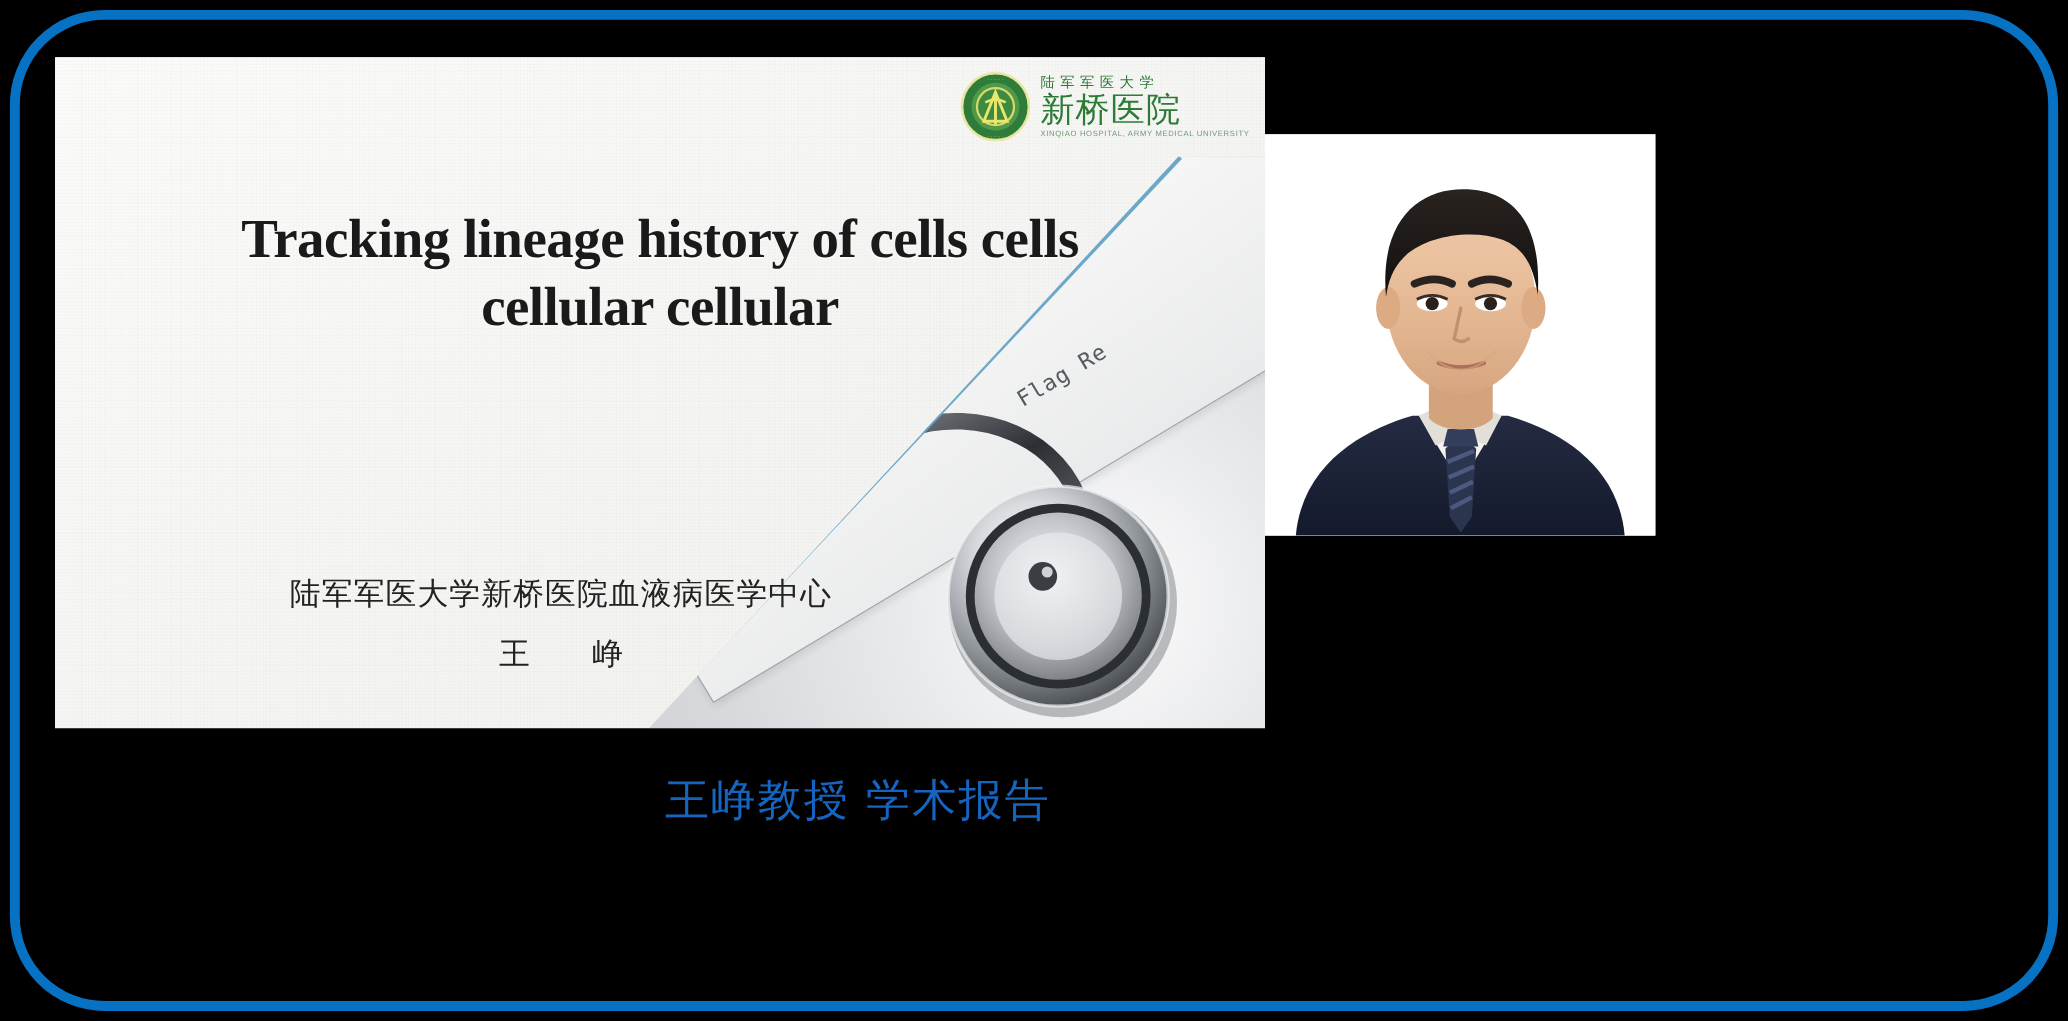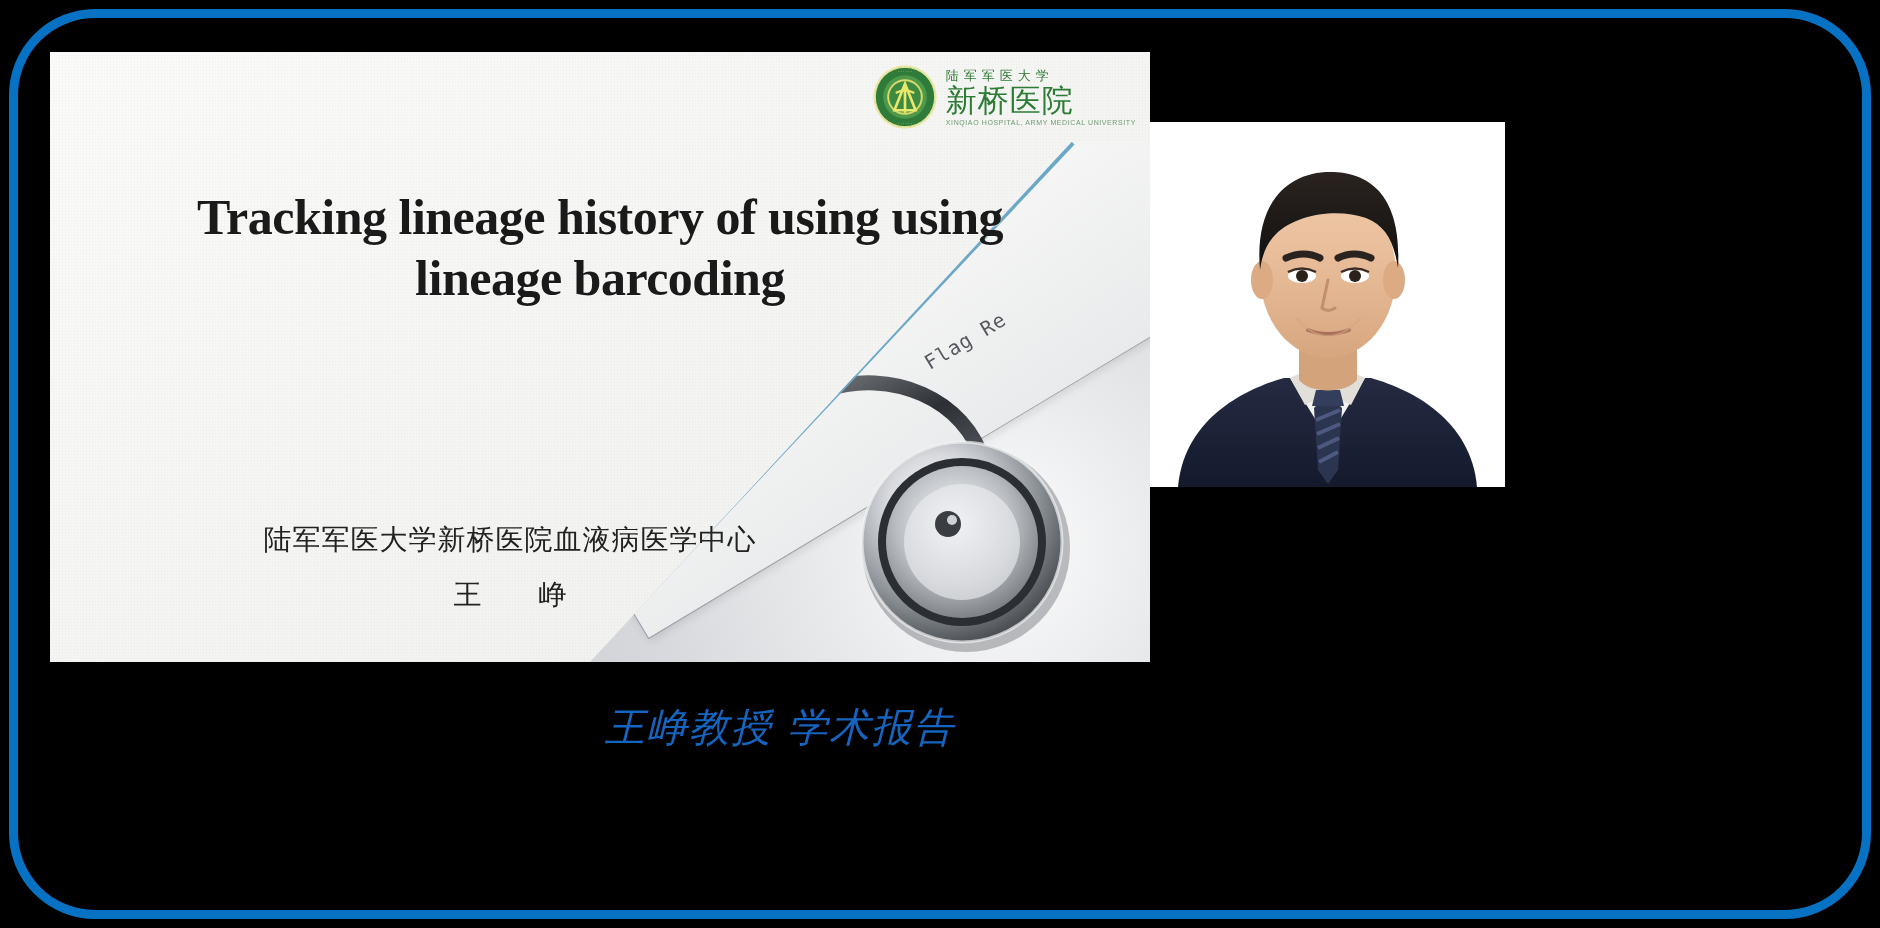--- a/index.html
+++ b/index.html
@@ -166,21 +166,20 @@
   #portrait-svg { display:block; width:355px; height:365px; }
 
   
   #caption {
     position:absolute; left:0; top:700px; width:1560px;
     text-align:center;
     font-family:"DejaVu Serif", "Liberation Serif", serif;
     font-size:40px; color:#1565c0;
     letter-spacing:2px;
     z-index:7;
-    font-style:italic;
   }
 </style>
 </head>
 <body>
 
 <div id="video-frame"></div>
 
 <div id="stage">
 
   <div id="slide">
@@ -250,22 +249,22 @@
         </g>
       </svg>
       <div id="logo-wordmark">
         <div id="logo-cn-univ">陆军军医大学</div>
         <div id="logo-cn-name">新桥医院</div>
         <div id="logo-en-sub">XINQIAO HOSPITAL, ARMY MEDICAL UNIVERSITY</div>
       </div>
     </div>
 
     <div id="slide-title">
-      <span class="line">Tracking lineage history of using using</span>
-      <span class="line">lineage barcoding</span>
+      <span class="line">Tracking lineage history of cells cells</span>
+      <span class="line">cellular cellular</span>
     </div>
 
     <div id="slide-affiliation">陆军军医大学新桥医院血液病医学中心</div>
     <div id="slide-presenter">王 峥</div>
   </div>
 
   <div id="portrait-panel">
     <svg id="portrait-svg" viewBox="0 0 355 365">
       <defs>
         <linearGradient id="suitG" x1="0" y1="0" x2="0" y2="1">

